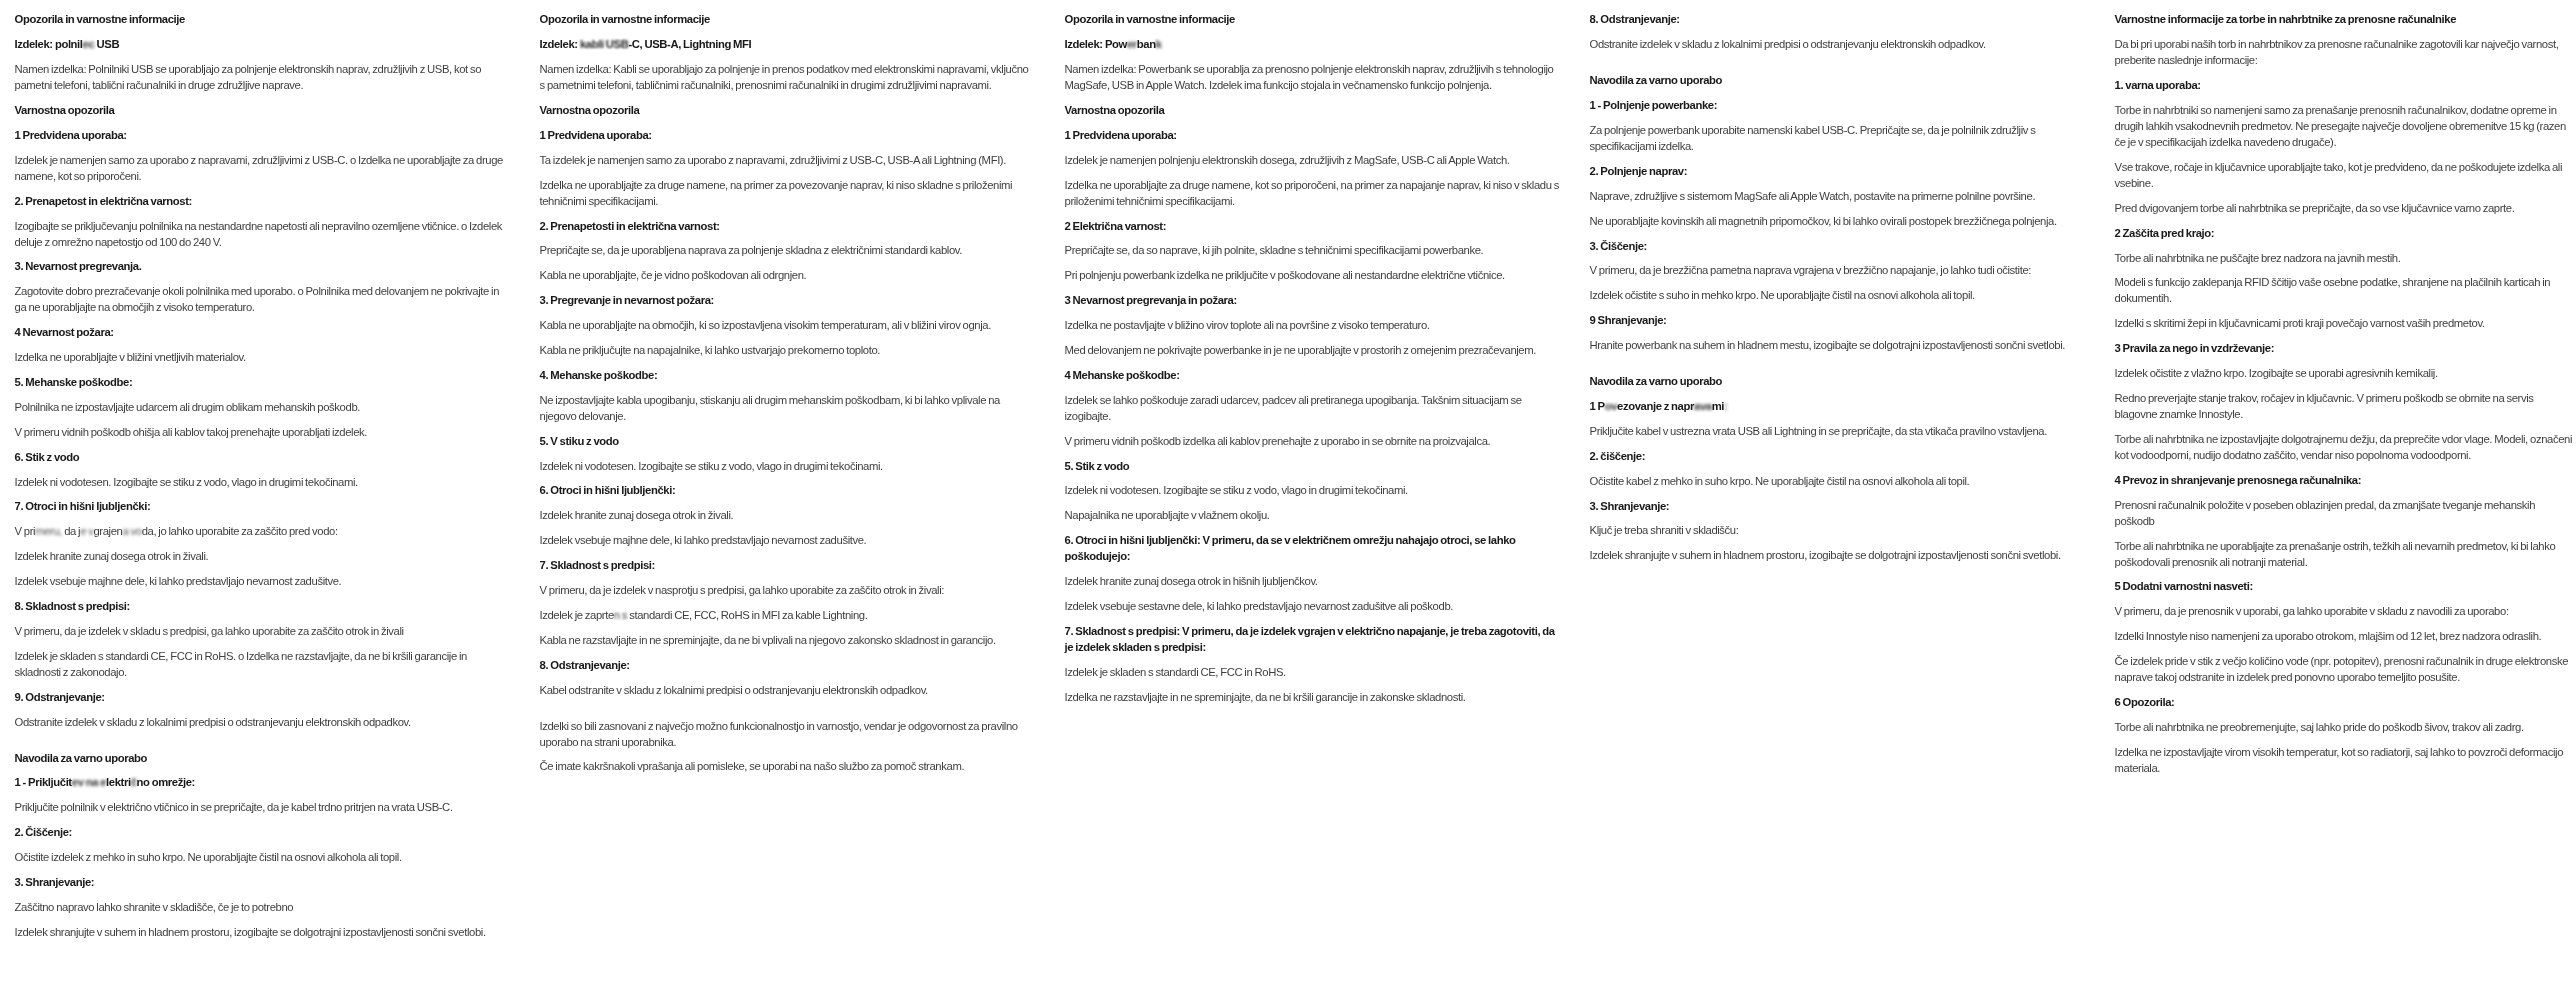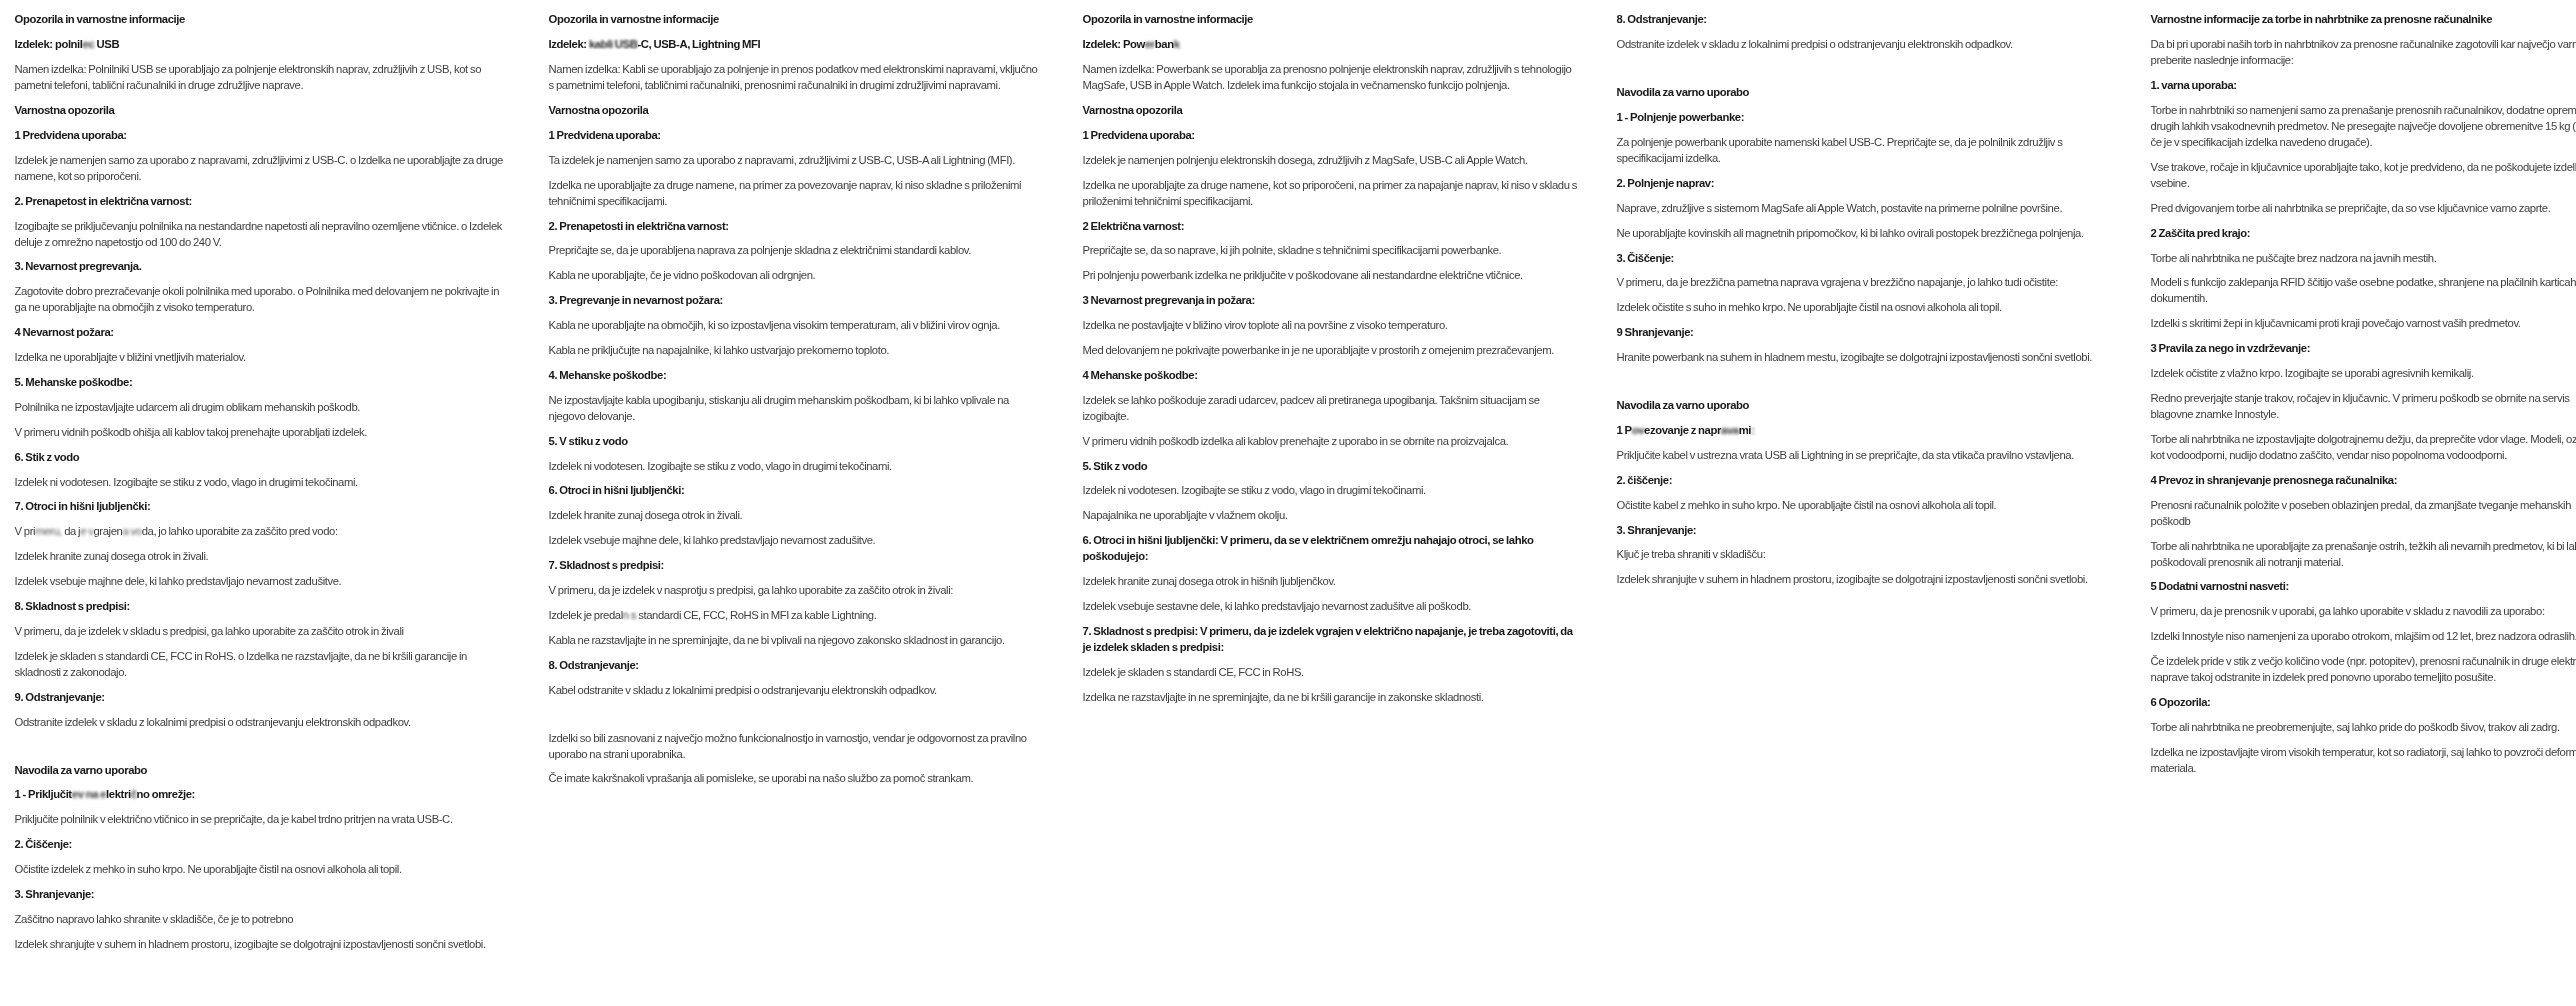--- a/index.html
+++ b/index.html
@@ -10,38 +10,38 @@
     height: 1006px;
     overflow: hidden;
   }
   .page {
     box-sizing: border-box;
     width: 2576px;
     height: 1006px;
     padding: 11.3px 0 0 14.5px;
     display: grid;
     grid-template-columns: 496px 496px 496px 496px 459px;
-    column-gap: 38px;
+    column-gap: 29px;
     font-family: "Liberation Sans", sans-serif;
   }
   .col { min-width: 0; }
   .col p {
     margin: 0 0 8.9px 0;
     font-size: 11.3px;
     line-height: 16px;
     letter-spacing: -0.4px;
     word-spacing: -0.6px;
     color: #3f3f3f;
     font-weight: 400;
   }
   .col p.h {
     font-weight: 700;
     color: #191919;
   }
-  .col p.gap { margin-top: 32px; }
+  .col p.gap { margin-top: 20px; }
   .blur  { filter: blur(1.8px); opacity: 0.9; }
   .blur2 { filter: blur(1px); opacity: 0.95; }
 </style>
 </head>
 <body>
 
 <div class="page">
   <div class="col">
       <p class="h">Opozorila in varnostne informacije</p>
       <p class="h"><span>Izdelek: polnil</span><span class="blur">ec</span><span> USB</span></p>
@@ -94,21 +94,21 @@
       <p class="body">Kabla ne priključujte na napajalnike, ki lahko ustvarjajo prekomerno toploto.</p>
       <p class="h">4. Mehanske poškodbe:</p>
       <p class="body">Ne izpostavljajte kabla upogibanju, stiskanju ali drugim mehanskim poškodbam, ki bi lahko vplivale na njegovo delovanje.</p>
       <p class="h">5. V stiku z vodo</p>
       <p class="body">Izdelek ni vodotesen. Izogibajte se stiku z vodo, vlago in drugimi tekočinami.</p>
       <p class="h">6. Otroci in hišni ljubljenčki:</p>
       <p class="body">Izdelek hranite zunaj dosega otrok in živali.</p>
       <p class="body">Izdelek vsebuje majhne dele, ki lahko predstavljajo nevarnost zadušitve.</p>
       <p class="h">7. Skladnost s predpisi:</p>
       <p class="body">V primeru, da je izdelek v nasprotju s predpisi, ga lahko uporabite za zaščito otrok in živali:</p>
-      <p class="body"><span>Izdelek je predal</span><span class="blur2">n s </span><span>standardi CE, FCC, RoHS in MFI za kable Lightning.</span></p>
+      <p class="body"><span>Izdelek je zaprte</span><span class="blur2">n s </span><span>standardi CE, FCC, RoHS in MFI za kable Lightning.</span></p>
       <p class="body">Kabla ne razstavljajte in ne spreminjajte, da ne bi vplivali na njegovo zakonsko skladnost in garancijo.</p>
       <p class="h">8. Odstranjevanje:</p>
       <p class="body">Kabel odstranite v skladu z lokalnimi predpisi o odstranjevanju elektronskih odpadkov.</p>
       <p class="body gap">Izdelki so bili zasnovani z največjo možno funkcionalnostjo in varnostjo, vendar je odgovornost za pravilno uporabo na strani uporabnika.</p>
       <p class="body">Če imate kakršnakoli vprašanja ali pomisleke, se uporabi na našo službo za pomoč strankam.</p>
     </div>
   <div class="col">
       <p class="h">Opozorila in varnostne informacije</p>
       <p class="h"><span>Izdelek: Pow</span><span class="blur">er</span><span>ban</span><span class="blur">k</span></p>
       <p class="body">Namen izdelka: Powerbank se uporablja za prenosno polnjenje elektronskih naprav, združljivih s tehnologijo MagSafe, USB in Apple Watch. Izdelek ima funkcijo stojala in večnamensko funkcijo polnjenja.</p>

